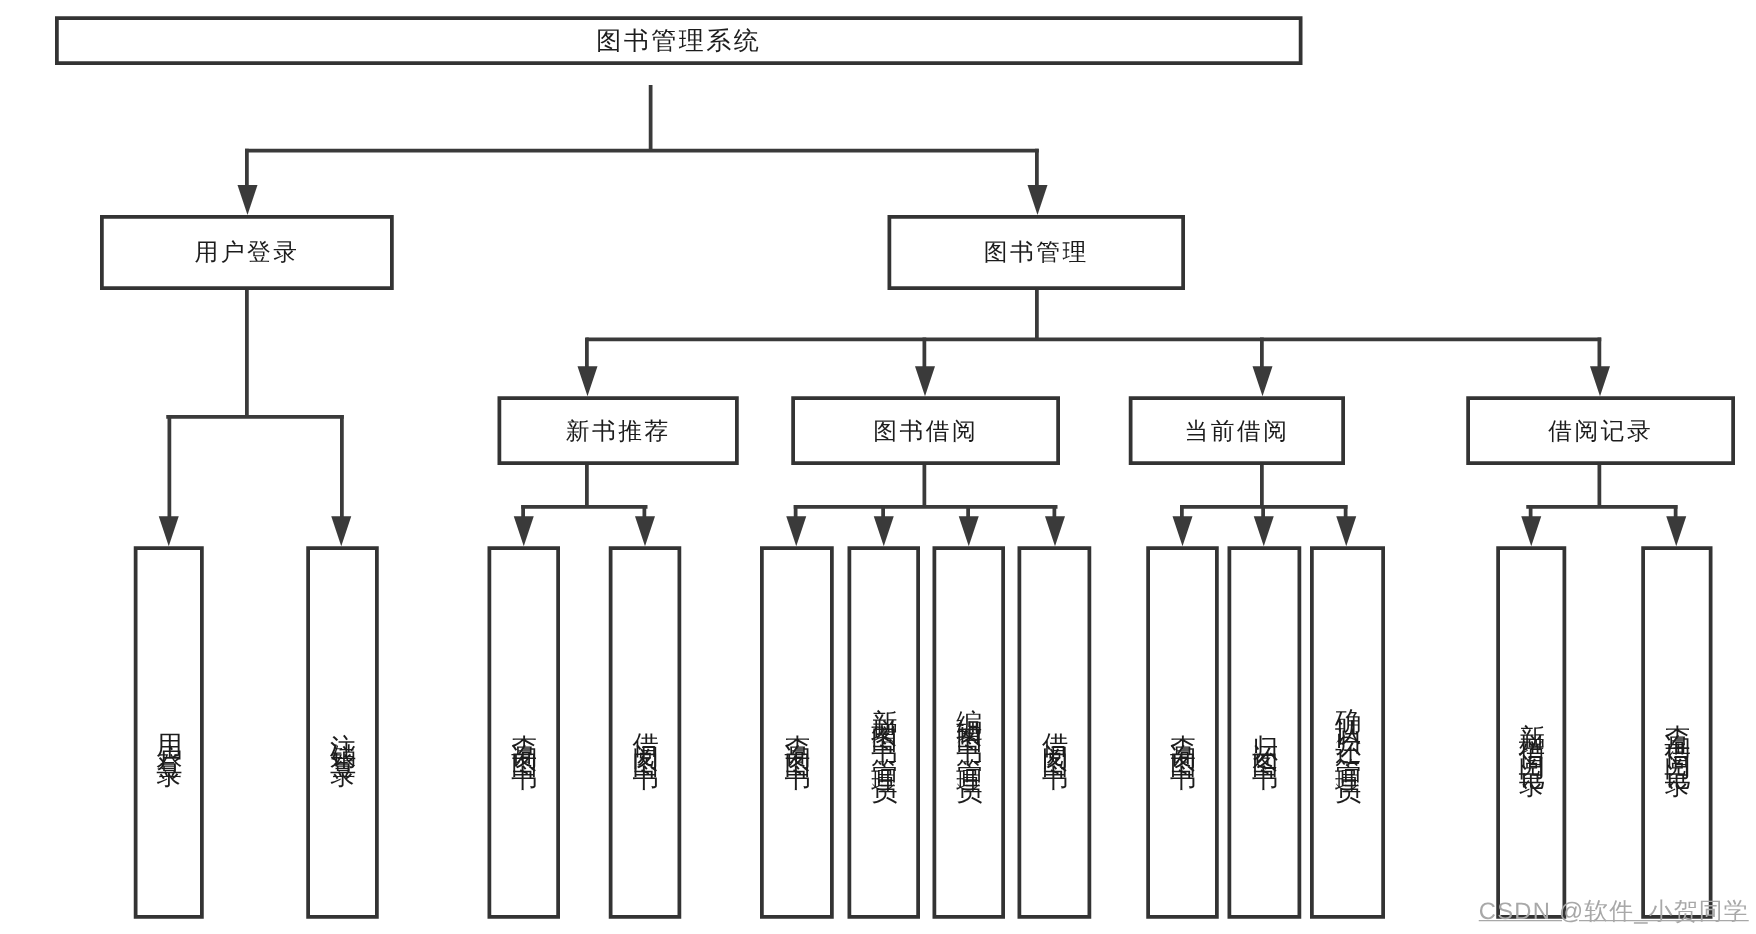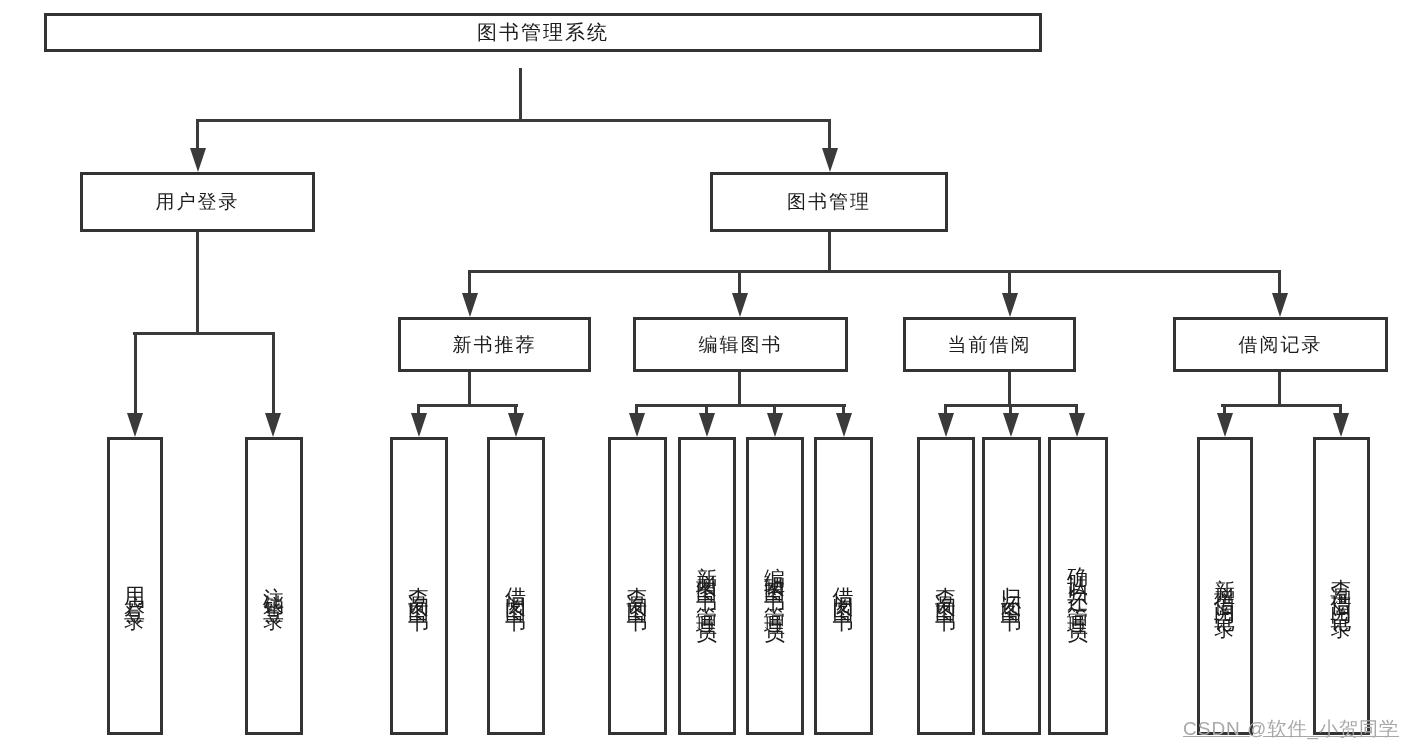--- a/index.html
+++ b/index.html
@@ -57,21 +57,21 @@
 <div class="vl" style="left:468px; top:270px; height:25px;"></div>
 <div class="ah" style="left:462px; top:293px;"></div>
 <div class="vl" style="left:738px; top:270px; height:25px;"></div>
 <div class="ah" style="left:732px; top:293px;"></div>
 <div class="vl" style="left:1008px; top:270px; height:25px;"></div>
 <div class="ah" style="left:1002px; top:293px;"></div>
 <div class="vl" style="left:1278px; top:270px; height:25px;"></div>
 <div class="ah" style="left:1272px; top:293px;"></div>
 
 <div class="node" style="left:350px; top:317px; width:193px; height:55px;margin-left:48px;">新书推荐</div>
-<div class="node" style="left:633px; top:317px; width:215px; height:55px;">编辑图书</div>
+<div class="node" style="left:633px; top:317px; width:215px; height:55px;">图书借阅</div>
 <div class="node" style="left:903px; top:317px; width:173px; height:55px;">当前借阅</div>
 <div class="node" style="left:1173px; top:317px; width:215px; height:55px;">借阅记录</div>
 
 <div class="vl" style="left:468px; top:372px; height:33px;"></div>
 <div class="hl" style="left:417px; top:404px; width:101px;"></div>
 <div class="vl" style="left:417px; top:404px; height:11px;"></div>
 <div class="ah" style="left:411px; top:413px;"></div>
 <div class="vl" style="left:514px; top:404px; height:11px;"></div>
 <div class="ah" style="left:508px; top:413px;"></div>
 

